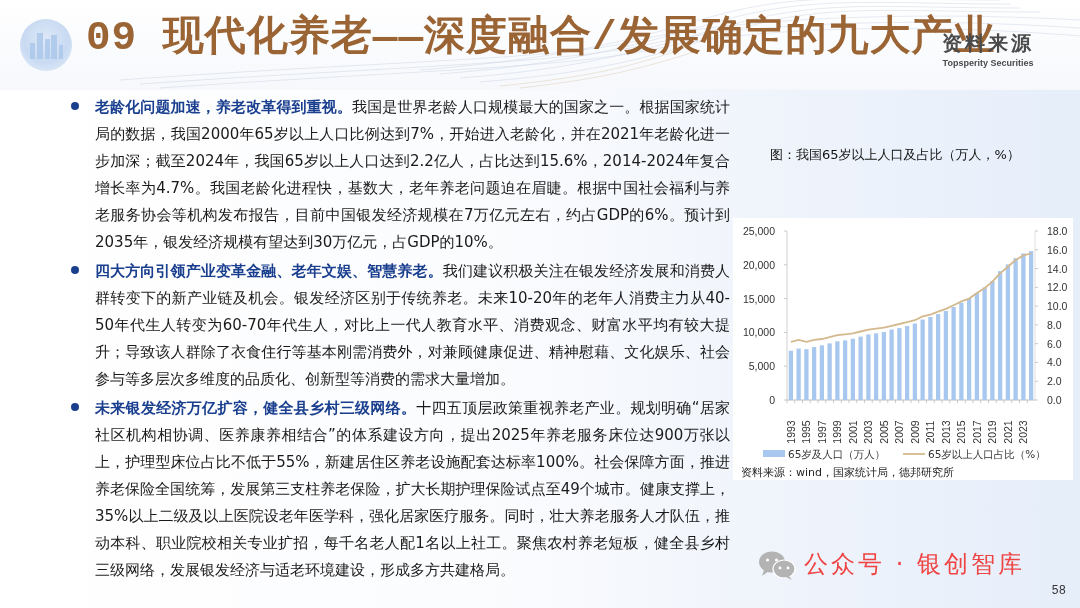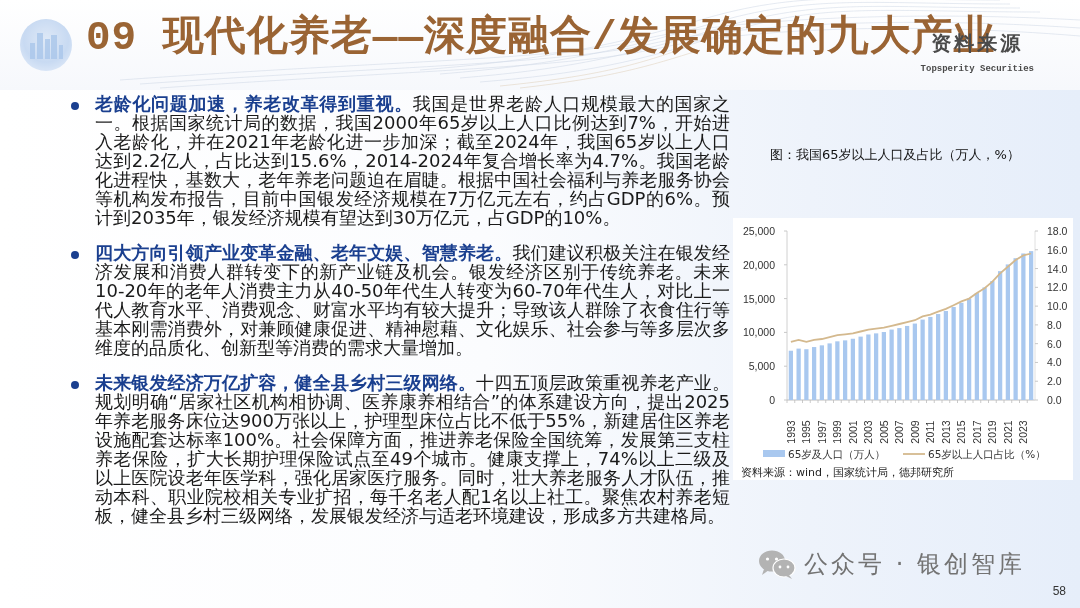--- a/index.html
+++ b/index.html
@@ -28,51 +28,51 @@
   .page-title {
     position: absolute; left: 86px; top: 8px;
     font-family: Liberation Mono, monospace;
     font-weight: bold; font-size: 41px; color: #9a6434;
     letter-spacing: 1px; white-space: nowrap;
   }
   .brand {
     position: absolute; right: 46px; top: 30px; text-align: center;
   }
   .brand-cn { font-size: 20px; font-weight: bold; color: #4a4a4a; letter-spacing: 3px; display: block; }
-  .brand-en { font-size: 9px; font-weight: bold; color: #4a4a4a; display: block; margin-top: 7px; font-family: Liberation Mono, monospace; }
+  .brand-en { font-size: 9px; font-weight: bold; color: #4a4a4a; display: block; margin-top: 1px; font-family: Liberation Sans, sans-serif; }
 
   .bullets { position: absolute; left: 70px; top: 94px; width: 660px; }
-  .bullet { position: relative; padding-left: 25px; font-size: 18px; line-height: 19px; color: #1a1a1a; text-align: justify; }
-  .bullet + .bullet { margin-top: 16px; }
+  .bullet { position: relative; padding-left: 25px; font-size: 15px; line-height: 27px; color: #1a1a1a; text-align: justify; }
+  .bullet + .bullet { margin-top: 2px; }
   .bullet .dot {
     position: absolute; left: 1px; top: 8px; width: 8px; height: 8px; border-radius: 50%;
     background: #1a3f8f;
   }
   .bullet .lead { color: #1a3f8f; font-weight: bold; }
 
   .chart-title {
     position: absolute; left: 770px; top: 146px;
     font-size: 13px; font-weight: normal; color: #111; white-space: nowrap;
   }
   .chart-box {
     position: absolute; left: 733px; top: 218px; width: 340px; height: 262px;
     background: #ffffff;
   }
   .chart-svg { position: absolute; left: 0; top: 0; }
   .chart-source {
     position: absolute; left: 741px; top: 465px; font-size: 11px; color: #222; white-space: nowrap;
   }
   .watermark {
-    position: absolute; left: 758px; top: 548px; display: flex; align-items: center;
-    font-size: 24px; color: #737373; letter-spacing: 3px; white-space: nowrap;
+    position: absolute; left: 758px; top: 548px; display: flex; align-items: flex-end;
+    font-size: 24px; color: #ef4444; letter-spacing: 3px; white-space: nowrap;
   }
   .wechat-icon { width: 38px; height: 30px; margin-right: 8px; position: relative; }
   .page-number {
     position: absolute; right: 14px; top: 584px; font-size: 12px; color: #333;
-    font-family: Liberation Sans, sans-serif;
+    font-family: Liberation Mono, monospace;
   }
 </style>
 </head>
 <body>
 
 <div class="header">
   <svg class="header-lines" width="1080" height="90" viewBox="0 0 1080 90">
     <g fill="none" stroke="#c9d3e3" stroke-width="0.6" opacity="0.8">
       <path d="M120 80 C 400 60, 560 60, 640 40 S 900 10, 1080 20"></path>
       <path d="M140 84 C 400 66, 560 64, 650 44 S 900 16, 1080 28"></path>
@@ -105,21 +105,21 @@
   <div class="bullet">
     <span class="dot"></span>
     <span class="lead">老龄化问题加速，养老改革得到重视。</span><span>我国是世界老龄人口规模最大的国家之一。根据国家统计局的数据，我国2000年65岁以上人口比例达到7%，开始进入老龄化，并在2021年老龄化进一步加深；截至2024年，我国65岁以上人口达到2.2亿人，占比达到15.6%，2014-2024年复合增长率为4.7%。我国老龄化进程快，基数大，老年养老问题迫在眉睫。根据中国社会福利与养老服务协会等机构发布报告，目前中国银发经济规模在7万亿元左右，约占GDP的6%。预计到2035年，银发经济规模有望达到30万亿元，占GDP的10%。</span>
   </div>
   <div class="bullet">
     <span class="dot"></span>
     <span class="lead">四大方向引领产业变革金融、老年文娱、智慧养老。</span><span>我们建议积极关注在银发经济发展和消费人群转变下的新产业链及机会。银发经济区别于传统养老。未来10-20年的老年人消费主力从40-50年代生人转变为60-70年代生人，对比上一代人教育水平、消费观念、财富水平均有较大提升；导致该人群除了衣食住行等基本刚需消费外，对兼顾健康促进、精神慰藉、文化娱乐、社会参与等多层次多维度的品质化、创新型等消费的需求大量增加。</span>
   </div>
   <div class="bullet">
     <span class="dot"></span>
-    <span class="lead">未来银发经济万亿扩容，健全县乡村三级网络。</span><span>十四五顶层政策重视养老产业。规划明确“居家社区机构相协调、医养康养相结合”的体系建设方向，提出2025年养老服务床位达900万张以上，护理型床位占比不低于55%，新建居住区养老设施配套达标率100%。社会保障方面，推进养老保险全国统筹，发展第三支柱养老保险，扩大长期护理保险试点至49个城市。健康支撑上，74%以上二级及以上医院设老年医学科，强化居家医疗服务。同时，壮大养老服务人才队伍，推动本科、职业院校相关专业扩招，每千名老人配1名以上社工。聚焦农村养老短板，健全县乡村三级网络，发展银发经济与适老环境建设，形成多方共建格局。</span>
+    <span class="lead">未来银发经济万亿扩容，健全县乡村三级网络。</span><span>十四五顶层政策重视养老产业。规划明确“居家社区机构相协调、医养康养相结合”的体系建设方向，提出2025年养老服务床位达900万张以上，护理型床位占比不低于55%，新建居住区养老设施配套达标率100%。社会保障方面，推进养老保险全国统筹，发展第三支柱养老保险，扩大长期护理保险试点至49个城市。健康支撑上，35%以上二级及以上医院设老年医学科，强化居家医疗服务。同时，壮大养老服务人才队伍，推动本科、职业院校相关专业扩招，每千名老人配1名以上社工。聚焦农村养老短板，健全县乡村三级网络，发展银发经济与适老环境建设，形成多方共建格局。</span>
   </div>
 </div>
 
 <div class="chart-title">图：我国65岁以上人口及占比（万人，%）</div>
 
 <div class="chart-box">
   <svg class="chart-svg" id="chart-svg" width="340" height="262" viewBox="0 0 340 262">
       <line x1="54" y1="13" x2="54" y2="182" stroke="#d0d0d0" stroke-width="1"></line>
       <line x1="54" y1="182" x2="302" y2="182" stroke="#bdbdbd" stroke-width="1"></line>
       <line x1="302" y1="13" x2="302" y2="182" stroke="#e0e0e0" stroke-width="1"></line>

